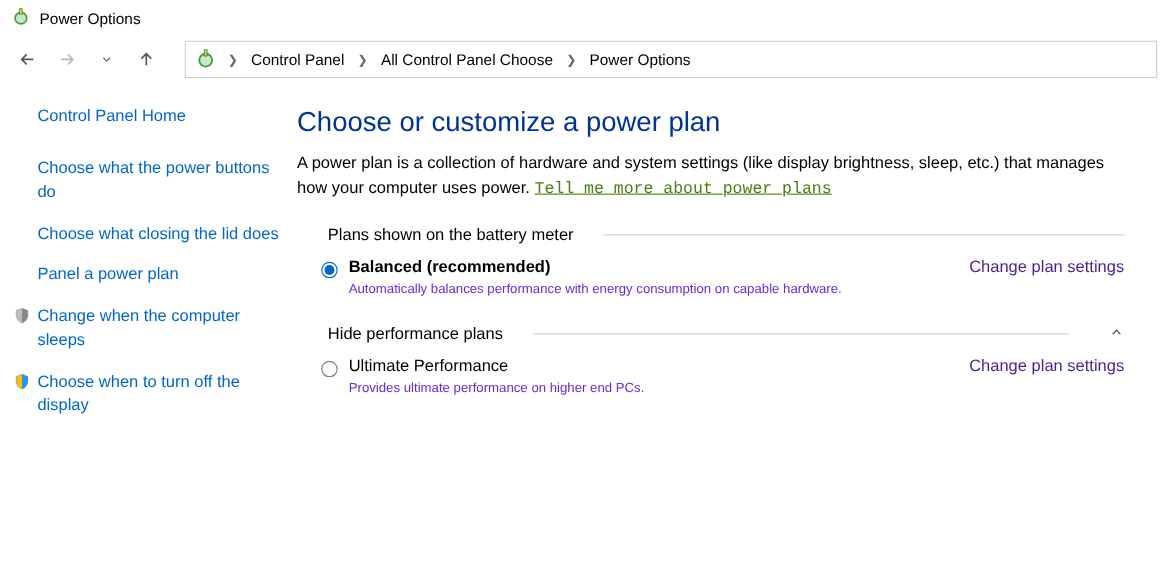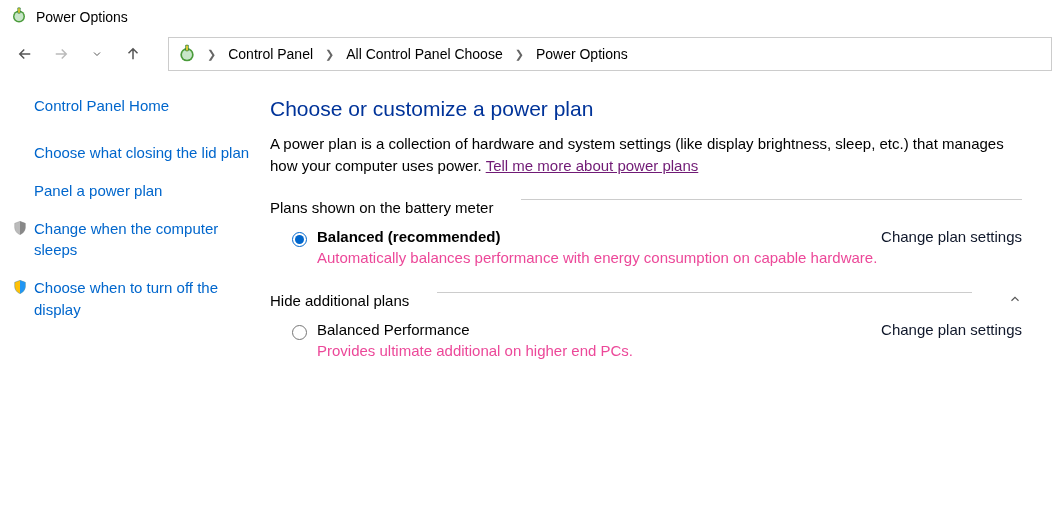--- a/index.html
+++ b/index.html
@@ -78,33 +78,35 @@
       width: 16px;
       height: 16px;
     }
     .main {
       flex: 1;
       padding-right: 40px;
     }
     .main h1 {
       color: #003399;
       font-weight: 400;
-      font-size: 21px;
+      font-size: 25px;
       margin-bottom: 12px;
     }
     .main .desc {
       font-size: 15px;
       line-height: 1.45;
       margin-bottom: 22px;
     }
-    .main .desc a { color: #701a75; text-decoration: underline; }
+    .main .desc a { color: #4d7c0f; text-decoration: underline; font-family: Liberation Mono, monospace; }
     .group-header {
       display: flex;
+      align-items: center;
       gap: 28px;
       margin-bottom: 12px;
+      margin-left: 28px;
     }
     .group-header .label {
       font-size: 15px;
       white-space: nowrap;
     }
     .group-header .line {
       flex: 1;
       height: 1px;
       background: #ccc;
     }
@@ -129,27 +131,27 @@
     }
     .plan-body { flex: 1; }
     .plan-top {
       display: flex;
       align-items: baseline;
     }
     .plan-name { font-size: 15px; }
     .plan-name.bold { font-weight: 700; }
     .plan-change {
       margin-left: auto;
-      color: #0f172a;
+      color: #4c1d95;
       font-size: 15px;
     }
     .plan-desc {
-      font-size: 15px;
+      font-size: 12px;
       margin-top: 4px;
-      color: #ec4899;
+      color: #6d28d9;
     }
     
     .power-svg { width: 18px; height: 18px; }
     .power-svg-bc { width: 20px; height: 20px; }
   </style>
 </head>
 <body>
 
 <div class="titlebar">
   <span>
@@ -201,21 +203,22 @@
     <span class="breadcrumb-sep">❯</span>
     <span class="breadcrumb-item">Power Options</span>
   </div>
 </div>
 
 <div class="content">
 
   <div class="sidebar">
     <a class="home">Control Panel Home</a>
 
-    <a class="side-link">Choose what closing the lid plan</a>
+    <a class="side-link">Choose what the power buttons do</a>
+    <a class="side-link">Choose what closing the lid does</a>
     <a class="side-link">Panel a power plan</a>
 
     <a class="side-link with-icon">
       <span class="side-icon">
         <svg viewBox="0 0 24 24" width="16" height="16">
           <path d="M12 2l8 3v6c0 5-3.5 9.5-8 11-4.5-1.5-8-6-8-11V5l8-3z" fill="#bbb" stroke="#888" stroke-width="0.5"></path>
           <path d="M12 2l8 3v6c0 5-3.5 9.5-8 11V2z" fill="#888"></path>
         </svg>
       </span>
       <span>Change when the computer sleeps</span>
@@ -248,34 +251,34 @@
       <div class="plan-body">
         <div class="plan-top">
           <span class="plan-name bold">Balanced (recommended)</span>
           <a class="plan-change">Change plan settings</a>
         </div>
         <div class="plan-desc">Automatically balances performance with energy consumption on capable hardware.</div>
       </div>
     </div>
 
     <div class="group-header">
-      <span class="label">Hide additional plans</span>
+      <span class="label">Hide performance plans</span>
       <span class="line"></span>
       <span class="chevron">
         <svg width="14" height="14" viewBox="0 0 24 24" fill="none" stroke="#555" stroke-width="2">
             <path d="M6 15l6-6 6 6"></path>
           </svg>
       </span>
     </div>
 
     <div class="plan-row">
       <input type="radio" class="plan-radio" style="">
       <div class="plan-body">
         <div class="plan-top">
-          <span class="plan-name">Balanced Performance</span>
+          <span class="plan-name">Ultimate Performance</span>
           <a class="plan-change">Change plan settings</a>
         </div>
-        <div class="plan-desc">Provides ultimate additional on higher end PCs.</div>
+        <div class="plan-desc">Provides ultimate performance on higher end PCs.</div>
       </div>
     </div>
 
   </div>
 </div>
 
 </body></html>

